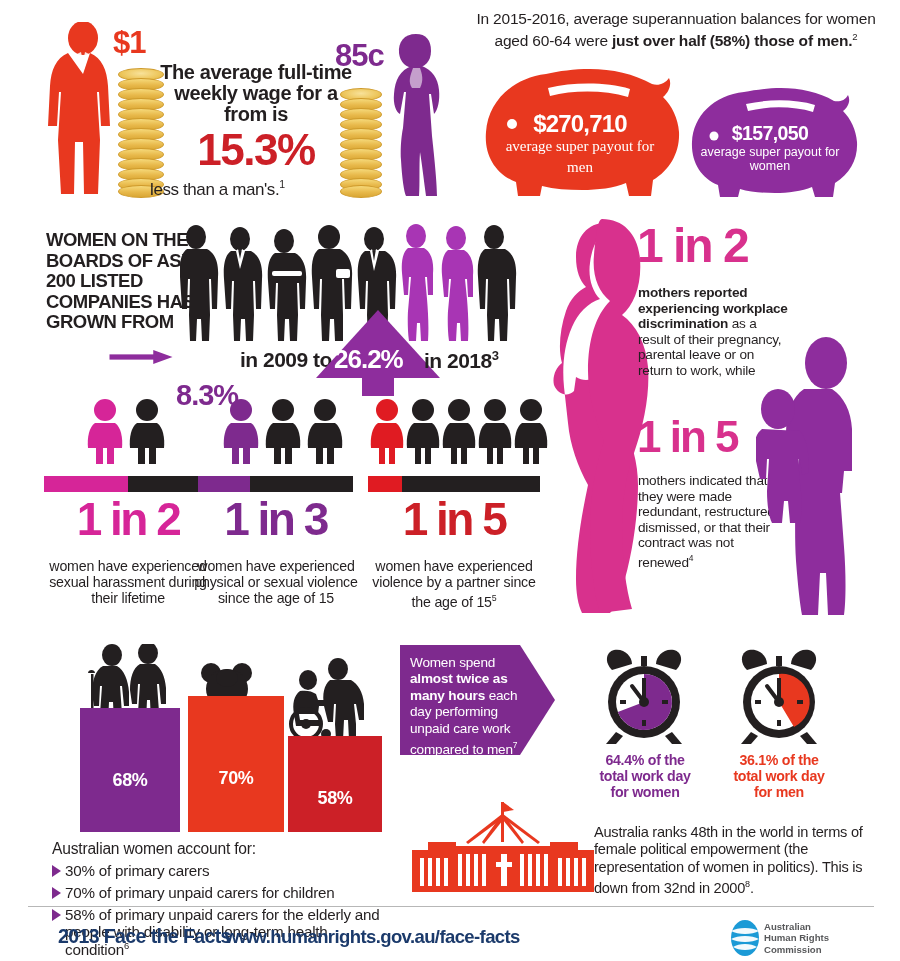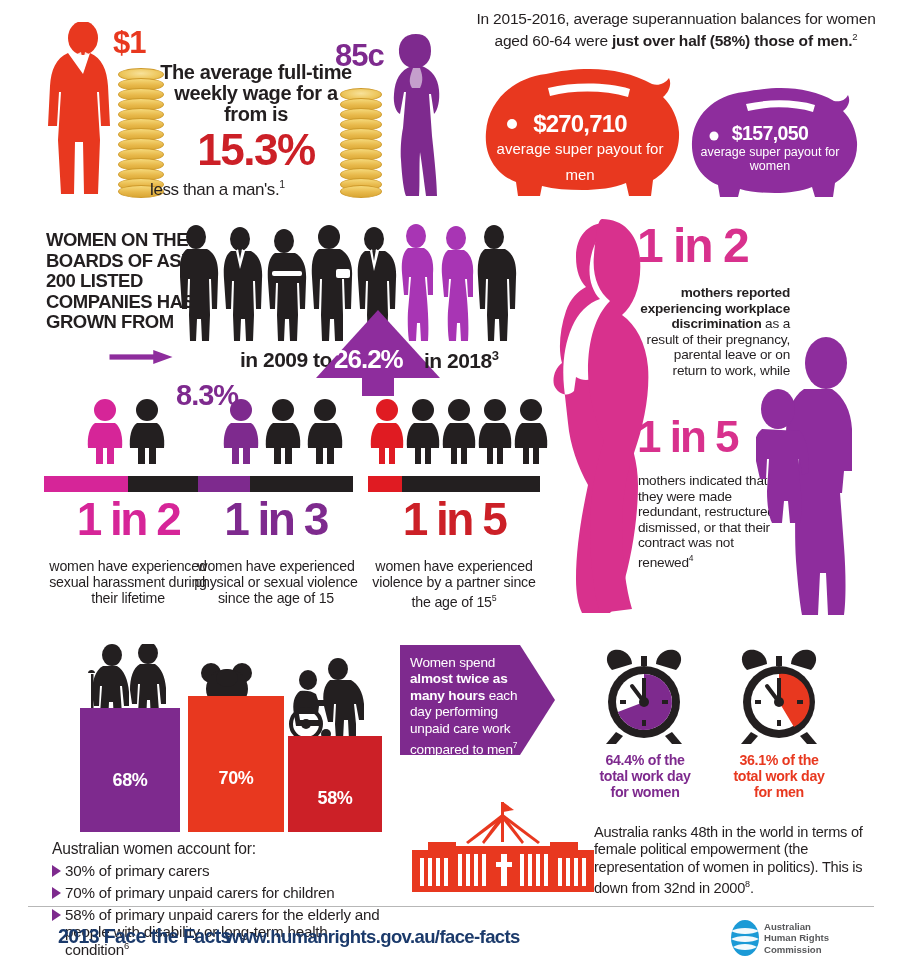--- a/index.html
+++ b/index.html
@@ -45,21 +45,21 @@
   .sil { position:absolute; }
 
   
   #super-headline {
     left: 462px; top: 10px; width: 428px;
     font-size: 15.5px; line-height: 18px; text-align: center; letter-spacing: -0.2px;
   }
   #super-headline b { font-weight: bold; }
   .pig-label { position:absolute; color:#fff; text-align:center; }
   #pig-men-amt { left: 492px; top: 110px; width: 176px; font-size: 24px; font-weight: bold; letter-spacing:-0.8px;}
-  #pig-men-cap { left: 492px; top: 136px; width: 176px; font-size: 15px; line-height: 26px; font-weight: 500;}
+  #pig-men-cap { left: 492px; top: 136px; width: 176px; font-size: 15px; line-height: 21px; font-weight: 500; font-family: Liberation Serif, serif;}
   #pig-women-amt { left: 688px; top: 120px; width: 150px; font-size: 19.5px; font-weight: bold; letter-spacing:-0.6px;}
   #pig-women-cap { left: 688px; top: 143px; width: 150px; font-size: 12.5px; line-height: 14px;}
 
   
   #asx-title {
     left: 46px; top: 230px; width: 150px;
     font-size: 18.5px; font-weight: bold; line-height: 20.5px; letter-spacing: -0.5px;
     text-transform: uppercase;
   }
   #asx-from-arrow { left: 106px; top: 355px; width: 70px; height: 14px; }
@@ -71,21 +71,21 @@
     left: 316px; top: 310px; width: 0; height: 0;
     border-left: 62px solid transparent; border-right: 62px solid transparent;
     border-bottom: 68px solid #8e2d9d;
   }
   #asx-triangle-stem { left: 362px; top: 378px; width: 32px; height: 18px; background:#8e2d9d; }
 
   
   #moth-1in2 { left: 637px; top: 222px; font-size: 48px; font-weight: bold; color:#d8318d; letter-spacing:-2px; line-height:48px;}
   #moth-body1 {
     left: 638px; top: 285px; width: 152px;
-    font-size: 13.6px; line-height: 15.6px; letter-spacing:-0.2px;text-align:right;
+    font-size: 13.6px; line-height: 15.6px; letter-spacing:-0.2px;
   }
   #moth-body1 b { font-weight: bold; }
   #moth-1in5 { left: 637px; top: 415px; font-size: 44px; font-weight: bold; color:#d8318d; letter-spacing:-2px; line-height:44px;}
   #moth-body2 {
     left: 638px; top: 473px; width: 150px;
     font-size: 13.6px; line-height: 15.6px; letter-spacing:-0.2px;
   }
   .vio-bar { position:absolute; height:16px; background:#231f20; }
   .vio-bar .fill { height:100%; }
   .vio-num { position:absolute; font-size:46px; font-weight:bold; letter-spacing:-2.5px; line-height:46px;}

